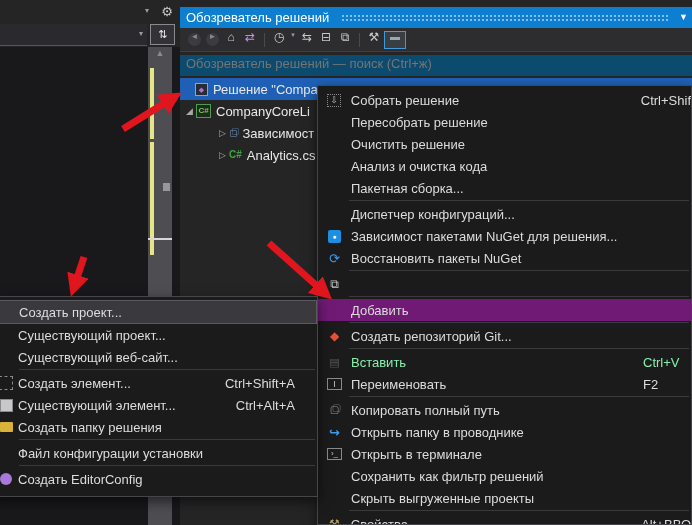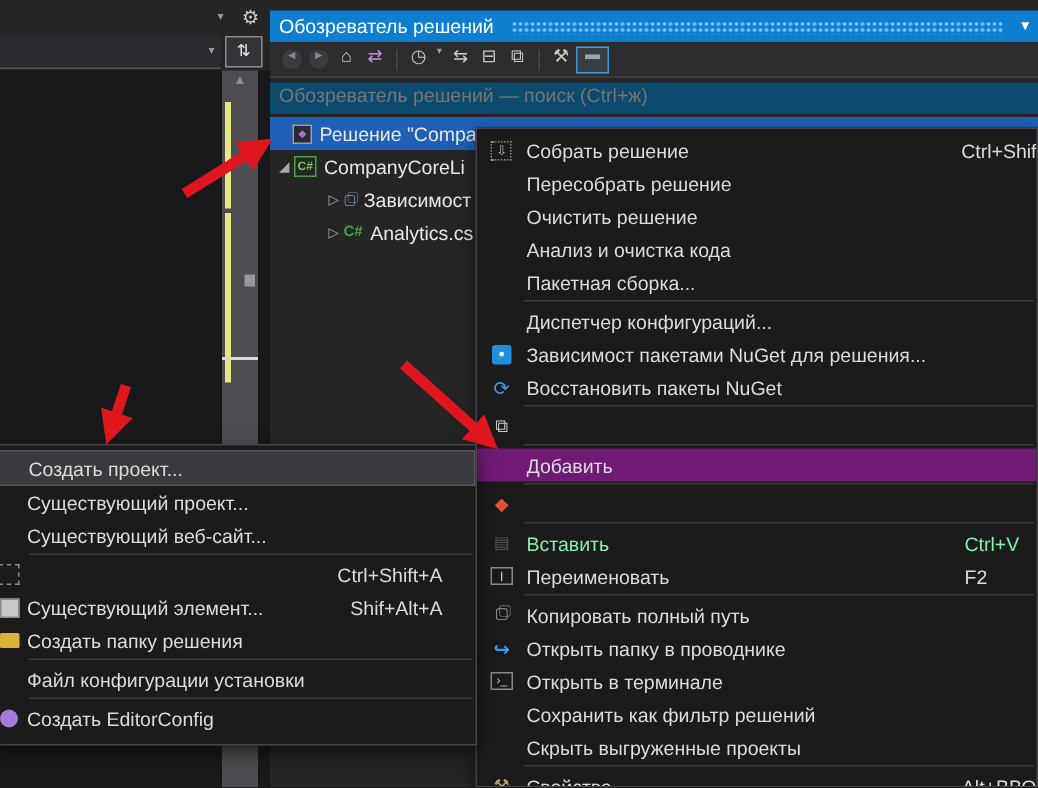--- a/index.html
+++ b/index.html
@@ -215,20 +215,21 @@
     <div class="msep"></div>
     <div class="mi hl">
       <span class="mi-ic"></span>
         <span class="mi-label">Добавить</span>
     </div>
     <div class="msep"></div>
     <div class="mi">
       <span class="mi-ic">
           <span data-icon="git">◆</span>
         </span>
+      <span class="mi-label">Создать репозиторий Git...</span>
     </div>
     <div class="msep"></div>
     <div class="mi disabled">
       <span class="mi-ic">
           <span data-icon="paste">▤</span>
         </span>
       <span class="mi-label">Вставить</span>
       <span class="mi-sc">Ctrl+V</span>
     </div>
     <div class="mi">
@@ -286,28 +287,29 @@
     </div>
     <div class="mi">
       <span class="mi-ic"></span>
         <span class="mi-label">Существующий веб-сайт...</span>
     </div>
     <div class="msep"></div>
     <div class="mi">
       <span class="mi-ic">
           <span data-icon="new-item"></span>
         </span>
+      <span class="mi-label">Создать элемент...</span>
       <span class="mi-sc">Ctrl+Shift+A</span>
     </div>
     <div class="mi">
       <span class="mi-ic">
           <span data-icon="existing-item"></span>
         </span>
       <span class="mi-label">Существующий элемент...</span>
-      <span class="mi-sc">Shif+Alt+A</span>
+      <span class="mi-sc">Ctrl+Alt+A</span>
     </div>
     <div class="mi">
       <span class="mi-ic">
           <span data-icon="folder"></span>
         </span>
       <span class="mi-label">Создать папку решения</span>
     </div>
     <div class="msep"></div>
     <div class="mi">
       <span class="mi-ic"></span>

